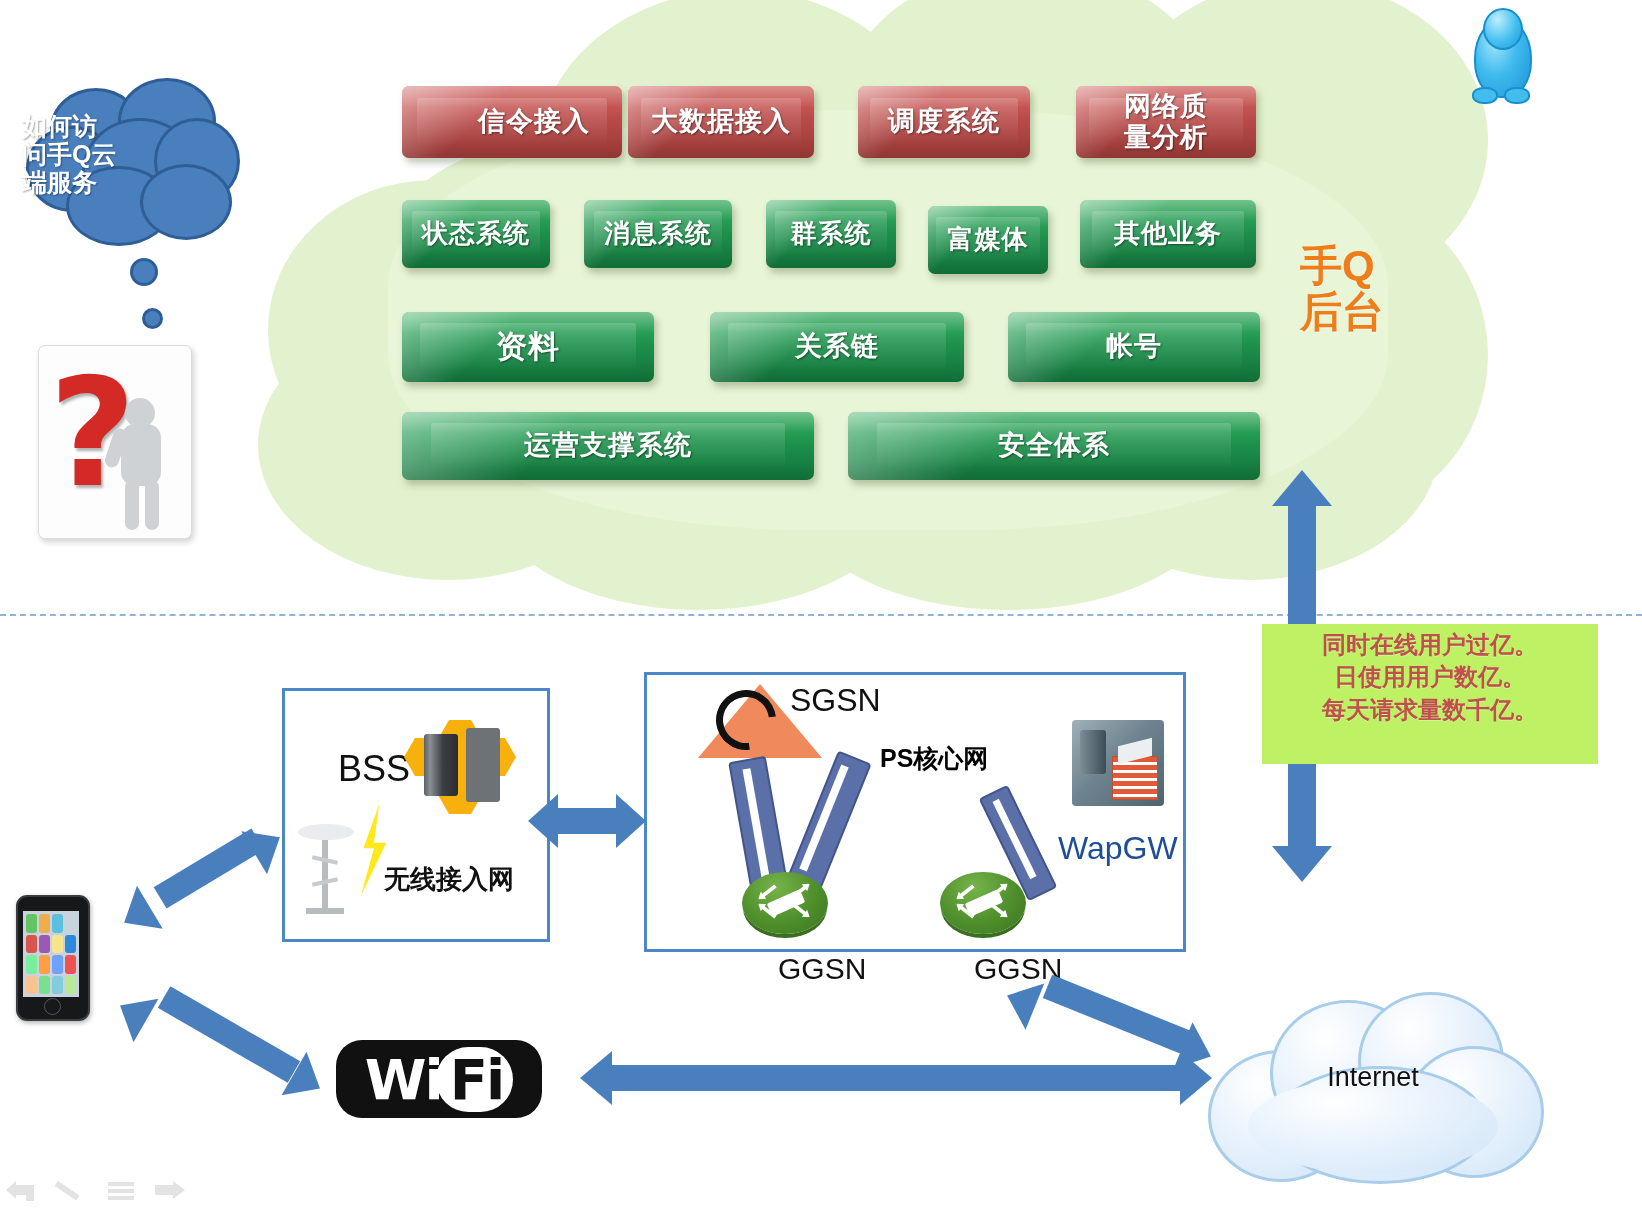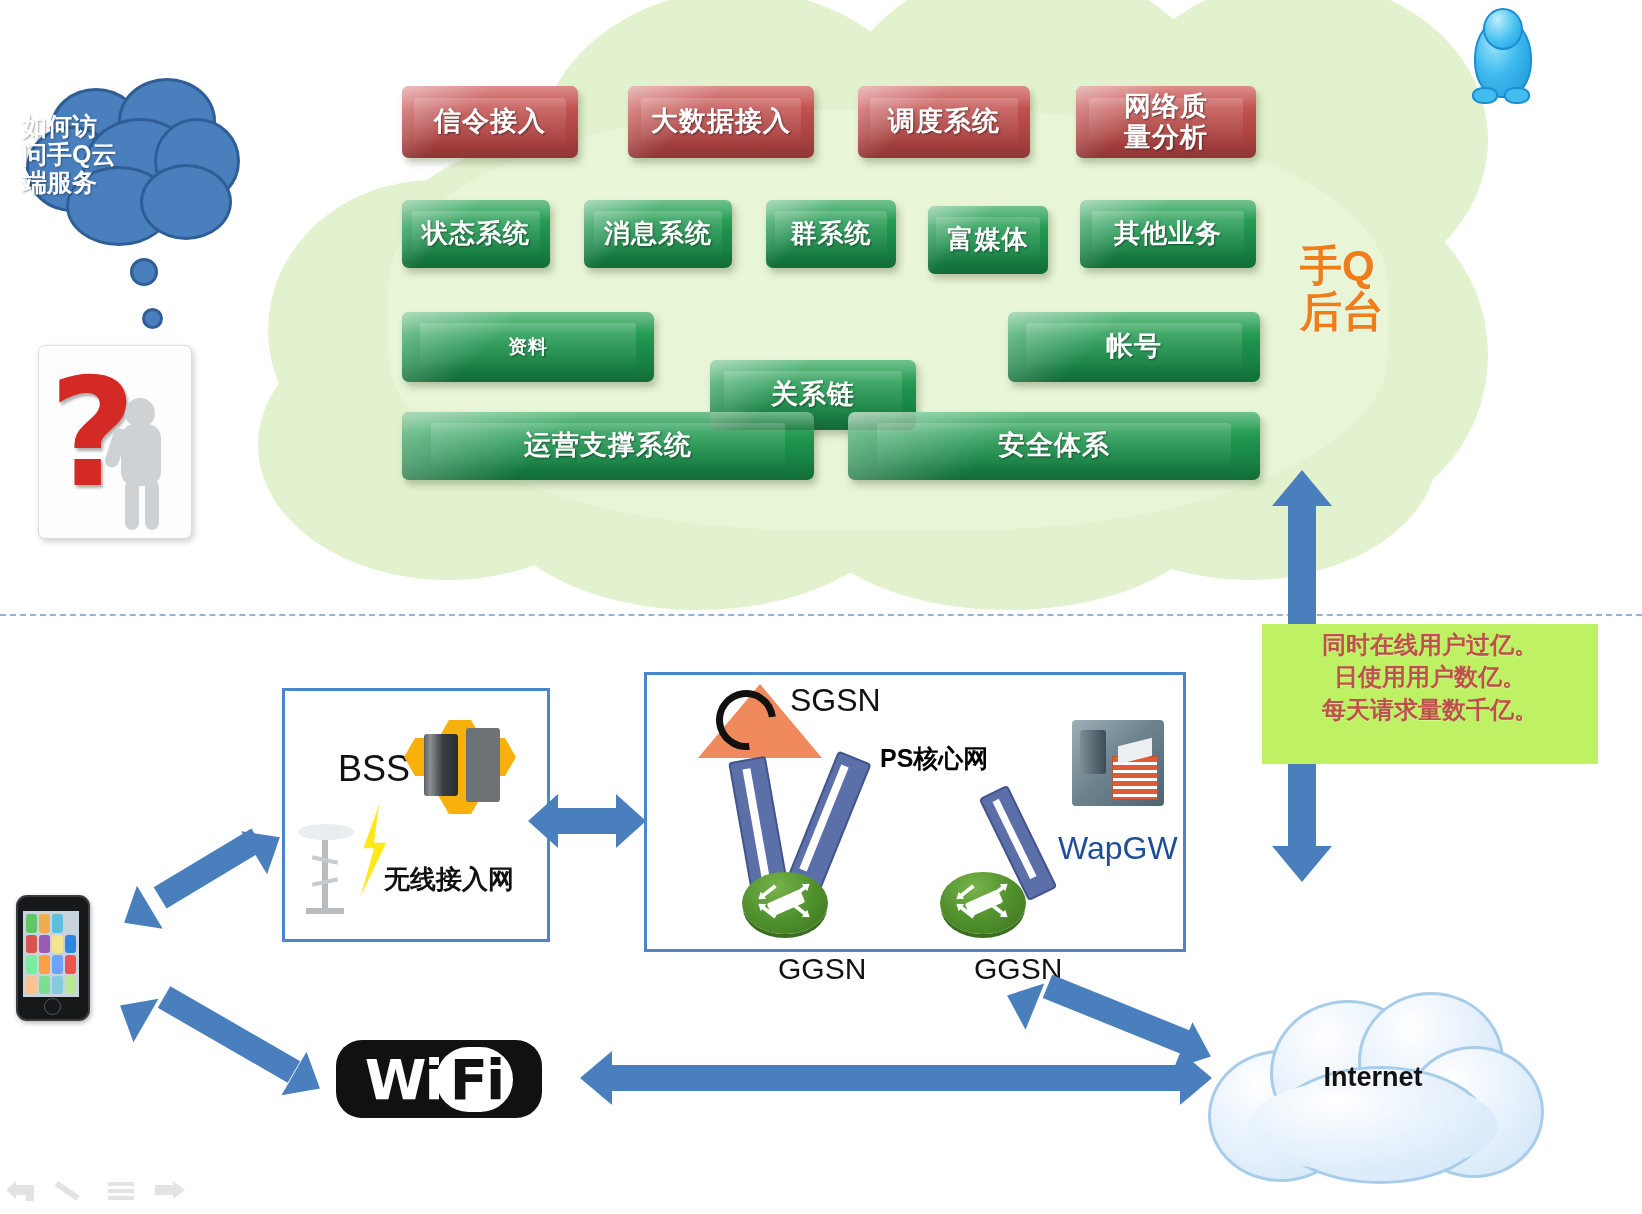--- a/index.html
+++ b/index.html
@@ -65,21 +65,21 @@
   #stats-panel{left:1262px;top:624px;width:336px;height:140px;
       background:#bef264;color:#c0504d;font-weight:bold;font-size:24px;
       line-height:1.35;text-align:center;padding-top:5px;box-sizing:border-box;}
   #stats-panel div{text-shadow:0 1px 0 rgba(255,255,255,.3);}
 
   
   #internet-cloud .ic{position:absolute;background:
       radial-gradient(ellipse at 35% 25%,#ffffff 0%,#e8f2fc 45%,#cfe4f8 100%);
       border:3px solid #a8cdea;border-radius:50%;}
   #internet-label{position:absolute;left:0;right:0;top:70px;text-align:center;
-      font-size:27px;font-weight:bold;color:#111;z-index:9;}
+      font-size:27px;font-weight:normal;color:#111;z-index:9;}
 
   
   #wifi-logo{left:336px;top:1040px;width:206px;height:78px;background:#111;
       border-radius:26px;display:flex;align-items:center;justify-content:center;}
   #wifi-logo .wtxt{font-size:56px;font-weight:bold;color:#fff;letter-spacing:-2px;
       font-family:"DejaVu Sans",sans-serif;}
   #wifi-logo .wfi{background:#fff;color:#111;border-radius:50px;padding:0 10px 0 14px;
       margin-left:-6px;}
 
   
@@ -146,21 +146,21 @@
   <div class="lobe" style="left:870px;top:-10px;width:380px;height:320px;"></div>
   <div class="lobe" style="left:930px;top:200px;width:320px;height:330px;"></div>
   <div class="lobe" style="left:820px;top:330px;width:380px;height:260px;"></div>
   <div class="lobe in" style="left:150px;top:120px;width:1000px;height:420px;border-radius:42%;"></div>
 </div>
 
 <div class="lab" id="backend-watermark-1" style="left:1300px;top:238px;font-size:42px;color:#ef7d1a;text-shadow:1px 1px 1px rgba(255,255,255,.7);">手Q</div>
 <div class="lab" id="backend-watermark-2" style="left:1300px;top:284px;font-size:42px;color:#ef7d1a;text-shadow:1px 1px 1px rgba(255,255,255,.7);">后台</div>
 
 <div id="backend-boxes">
-    <div class="box3d red3d" style="left: 402px; top: 86px; width: 176px; height: 72px;">
+    <div class="box3d red3d" style="left: 402px; top: 86px; width: 176px; height: 72px; padding-left: 44px;">
       <span class="lbl" style="font-size: 27px;">信令接入</span>
     </div>
     <div class="box3d red3d" style="left: 628px; top: 86px; width: 186px; height: 72px;">
       <span class="lbl" style="font-size: 27px;">大数据接入</span>
     </div>
     <div class="box3d red3d" style="left: 858px; top: 86px; width: 172px; height: 72px;">
       <span class="lbl" style="font-size: 27px;">调度系统</span>
     </div>
     <div class="box3d red3d" style="left: 1076px; top: 86px; width: 180px; height: 72px;">
       <span class="lbl" style="font-size: 27px;">网络质<br>量分析</span>
@@ -174,23 +174,23 @@
     <div class="box3d grn3d" style="left: 766px; top: 200px; width: 130px; height: 68px;">
       <span class="lbl" style="font-size: 26px;">群系统</span>
     </div>
     <div class="box3d grn3d" style="left: 928px; top: 206px; width: 120px; height: 68px;">
       <span class="lbl" style="font-size: 26px;">富媒体</span>
     </div>
     <div class="box3d grn3d" style="left: 1080px; top: 200px; width: 176px; height: 68px;">
       <span class="lbl" style="font-size: 26px;">其他业务</span>
     </div>
     <div class="box3d grn3d" style="left: 402px; top: 312px; width: 252px; height: 70px;">
-      <span class="lbl" style="font-size: 19px;">资料</span>
-    </div>
-    <div class="box3d grn3d" style="left: 710px; top: 312px; width: 206px; height: 70px; margin-top: 48px;">
+      <span class="lbl" style="font-size: 31px;">资料</span>
+    </div>
+    <div class="box3d grn3d" style="left: 710px; top: 312px; width: 254px; height: 70px;">
       <span class="lbl" style="font-size: 27px;">关系链</span>
     </div>
     <div class="box3d grn3d" style="left: 1008px; top: 312px; width: 252px; height: 70px;">
       <span class="lbl" style="font-size: 27px;">帐号</span>
     </div>
     <div class="box3d grn3d" style="left: 402px; top: 412px; width: 412px; height: 68px;">
       <span class="lbl" style="font-size: 27px;">运营支撑系统</span>
     </div>
     <div class="box3d grn3d" style="left: 848px; top: 412px; width: 412px; height: 68px;">
       <span class="lbl" style="font-size: 27px;">安全体系</span>

